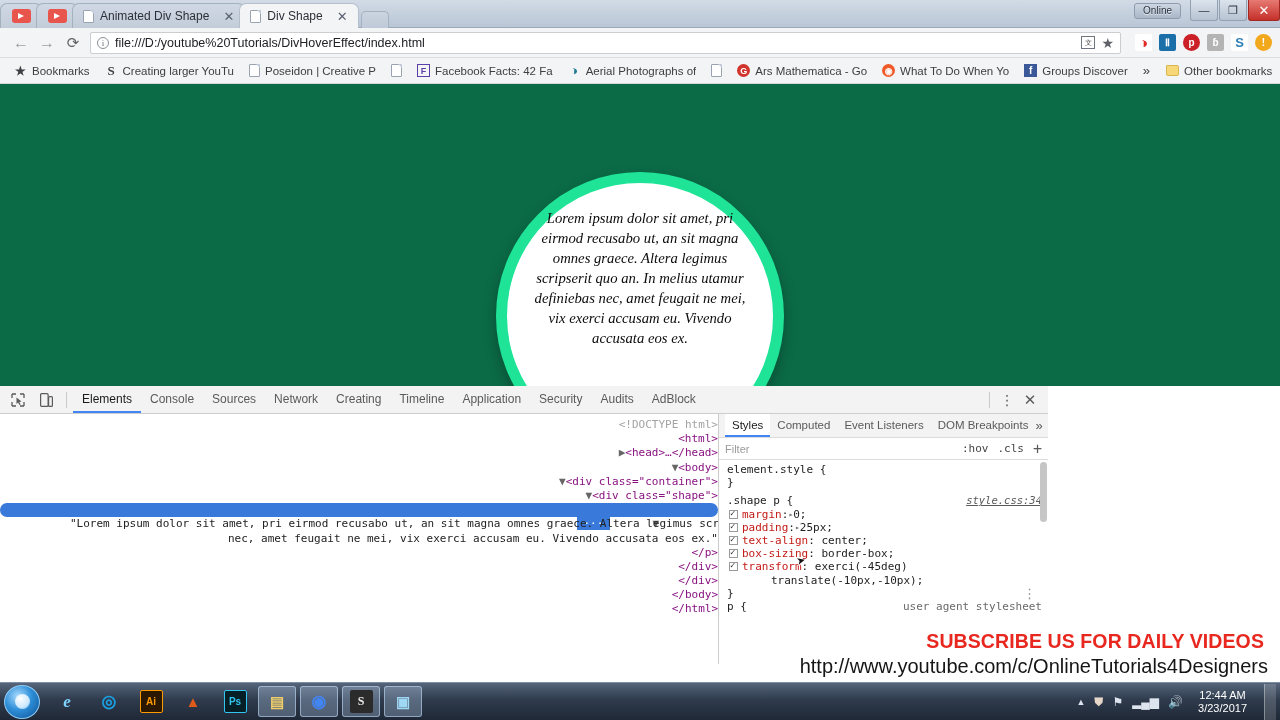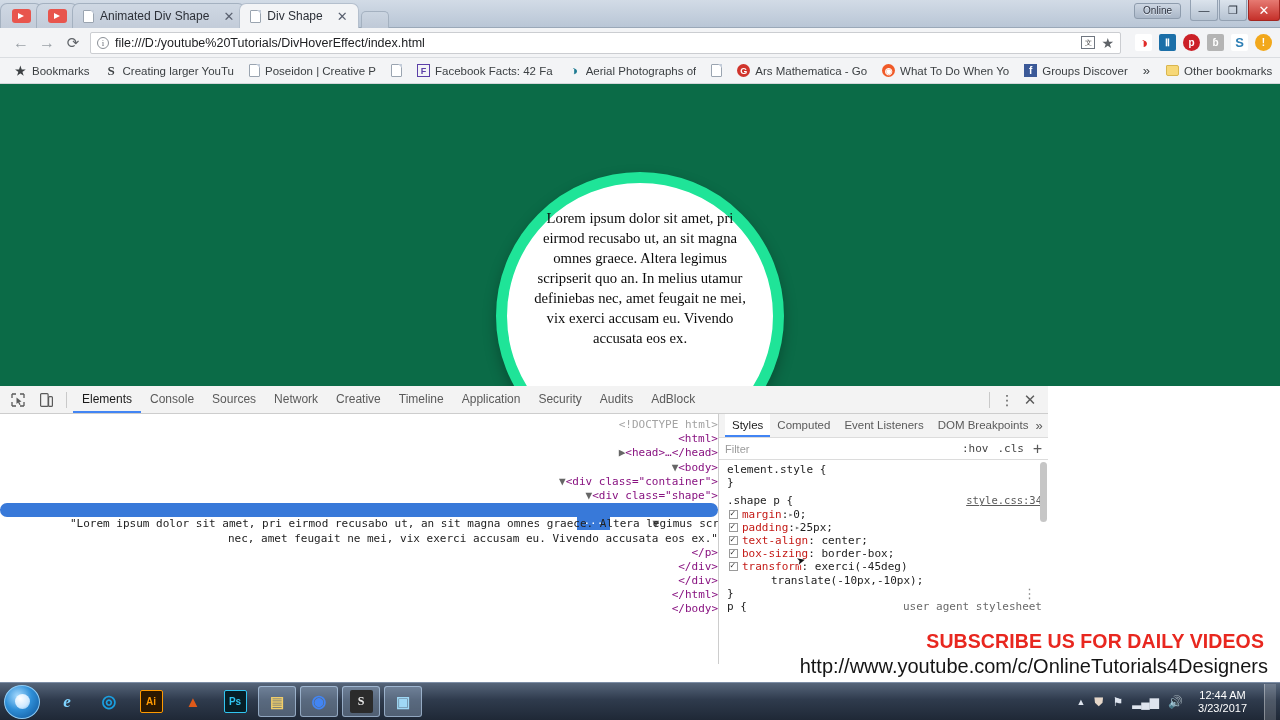--- a/index.html
+++ b/index.html
@@ -107,21 +107,21 @@
   
   .viewport {
     position:absolute; left:0; top:84px; width:1280px; height:302px;
     background:#0b6b47; overflow:hidden;
   }
   .shape {
     position:absolute; left:50%; top:88px; transform:translateX(-50%);
     width:288px; height:288px; border-radius:50%;
     background:#fff; border:11px solid #1fe498;
     box-shadow:0 6px 14px rgba(0,0,0,.28);
-    display:flex; align-items:flex-start; justify-content:flex-start;
+    display:flex; align-items:flex-start; justify-content:flex-start;font-style:italic;
   }
   .shape p {
     margin:0; padding:25px; box-sizing:border-box; text-align:center;
     font-family:"Liberation Serif", serif; font-size:14.7px; line-height:20px;
     color:#0b0b0b; width:100%;
   }
 
   
   .devtools { position:absolute; left:0; top:386px; width:1048px; height:295px; background:#fff; }
   .dt-toolbar {
@@ -171,21 +171,21 @@
   }
   .sp-filter .fr { margin-left:auto; display:flex; gap:9px; align-items:center;
                    font-family:"DejaVu Sans Mono", monospace; color:#444; font-size:11px;}
   .sp-plus { font-size:15px; color:#5a5a5a; }
   .sp-rules {
     flex:1; overflow:hidden; font-family:"DejaVu Sans Mono", monospace;
     font-size:11px; line-height:13.2px; color:#222; padding:3px 0 0 0; position:relative;
   }
   .rule { padding:0 6px 0 8px; }
   .rule-head { display:flex; }
-  .rule-src { margin-left:auto; color:#5a5a5a; text-decoration:underline; font-size:10.5px; }
+  .rule-src { margin-left:auto; color:#5a5a5a; text-decoration:underline; font-size:10.5px;font-style:italic; }
   .prop { display:flex; align-items:flex-start; padding-left:2px; }
   .cb { width:9px; height:9px; border:1px solid #9a9a9a; margin:2px 4px 0 0; flex:none;
         background:#fff; position:relative; }
   .cb::after{ content:"✓"; position:absolute; left:0px; top:-4px; font-size:9px; color:#333; }
   .pname { color:#c41a16; }
   .pval { color:#222; }
   .tri { color:#777; font-size:8px; }
   .ua-rule { color:#222; display:flex; padding:0 6px 0 8px; }
   .ua-src { margin-left:auto; color:#6a6a6a; }
   .sp-kebab { position:absolute; right:6px; font-size:13px; color:#888; }
@@ -358,21 +358,21 @@
         <svg width="13" height="14" viewBox="0 0 13 14">
             <rect x="0.6" y="0.6" width="7.5" height="12.8" rx="1" stroke="#5a5a5a" fill="none" stroke-width="1.2"></rect>
             <rect x="8.6" y="3.6" width="3.8" height="9.8" rx="1" stroke="#5a5a5a" fill="none" stroke-width="1.2"></rect>
           </svg>
       </div>
       <div class="dt-sep"></div>
       <div class="dt-tab active">Elements</div>
       <div class="dt-tab">Console</div>
       <div class="dt-tab">Sources</div>
       <div class="dt-tab">Network</div>
-      <div class="dt-tab">Creative</div>
+      <div class="dt-tab">Creating</div>
       <div class="dt-tab">Timeline</div>
       <div class="dt-tab">Application</div>
       <div class="dt-tab">Security</div>
       <div class="dt-tab">Audits</div>
       <div class="dt-tab">AdBlock</div>
       <div class="dt-toolbar-right">
         <span class="dt-sep"></span>
         <span class="kebab">⋮</span>
         <span class="dt-close">✕</span>
       </div>
@@ -388,22 +388,22 @@
         <div class="dom-line" style="padding-left:22px;"><span class="arrow">▼</span><span class="tg">&lt;div class="container"&gt;</span></div>
         <div class="dom-line" style="padding-left:36px;"><span class="arrow">▼</span><span class="tg">&lt;div class="shape"&gt;</span></div>
         <div class="dom-line sel" style="padding-left:0;">
           <span class="dots">&nbsp;···&nbsp;</span><span style="display:inline-block;width:40px;"></span><span class="arrow">▼</span><span class="tg">&lt;p&gt;</span><span style="font-style:italic;padding-left:6px;">== $0</span>
         </div>
         <div class="dom-line" style="padding-left:70px;"><span class="tx">"Lorem ipsum dolor sit amet, pri eirmod recusabo ut, an sit magna omnes graece. Altera legimus scripserit quo an. In melius utamur definiebas</span></div>
         <div class="dom-line" style="padding-left:90px;"><span class="tx">nec, amet feugait ne mei, vix exerci accusam eu. Vivendo accusata eos ex."</span></div>
         <div class="dom-line" style="padding-left:56px;"><span class="tg">&lt;/p&gt;</span></div>
         <div class="dom-line" style="padding-left:44px;"><span class="tg">&lt;/div&gt;</span></div>
         <div class="dom-line" style="padding-left:30px;"><span class="tg">&lt;/div&gt;</span></div>
+        <div class="dom-line" style="padding-left:18px;"><span class="tg">&lt;/body&gt;</span></div>
         <div class="dom-line" style="padding-left:8px;"><span class="tg">&lt;/html&gt;</span></div>
-        <div class="dom-line" style="padding-left:18px;"><span class="tg">&lt;/body&gt;</span></div>
       </div>
 
       <div class="styles-pane">
         <div class="sp-tabs">
           <div class="sp-tab active">Styles</div>
           <div class="sp-tab">Computed</div>
           <div class="sp-tab">Event Listeners</div>
           <div class="sp-tab">DOM Breakpoints</div>
           <div class="sp-more">»</div>
         </div>

